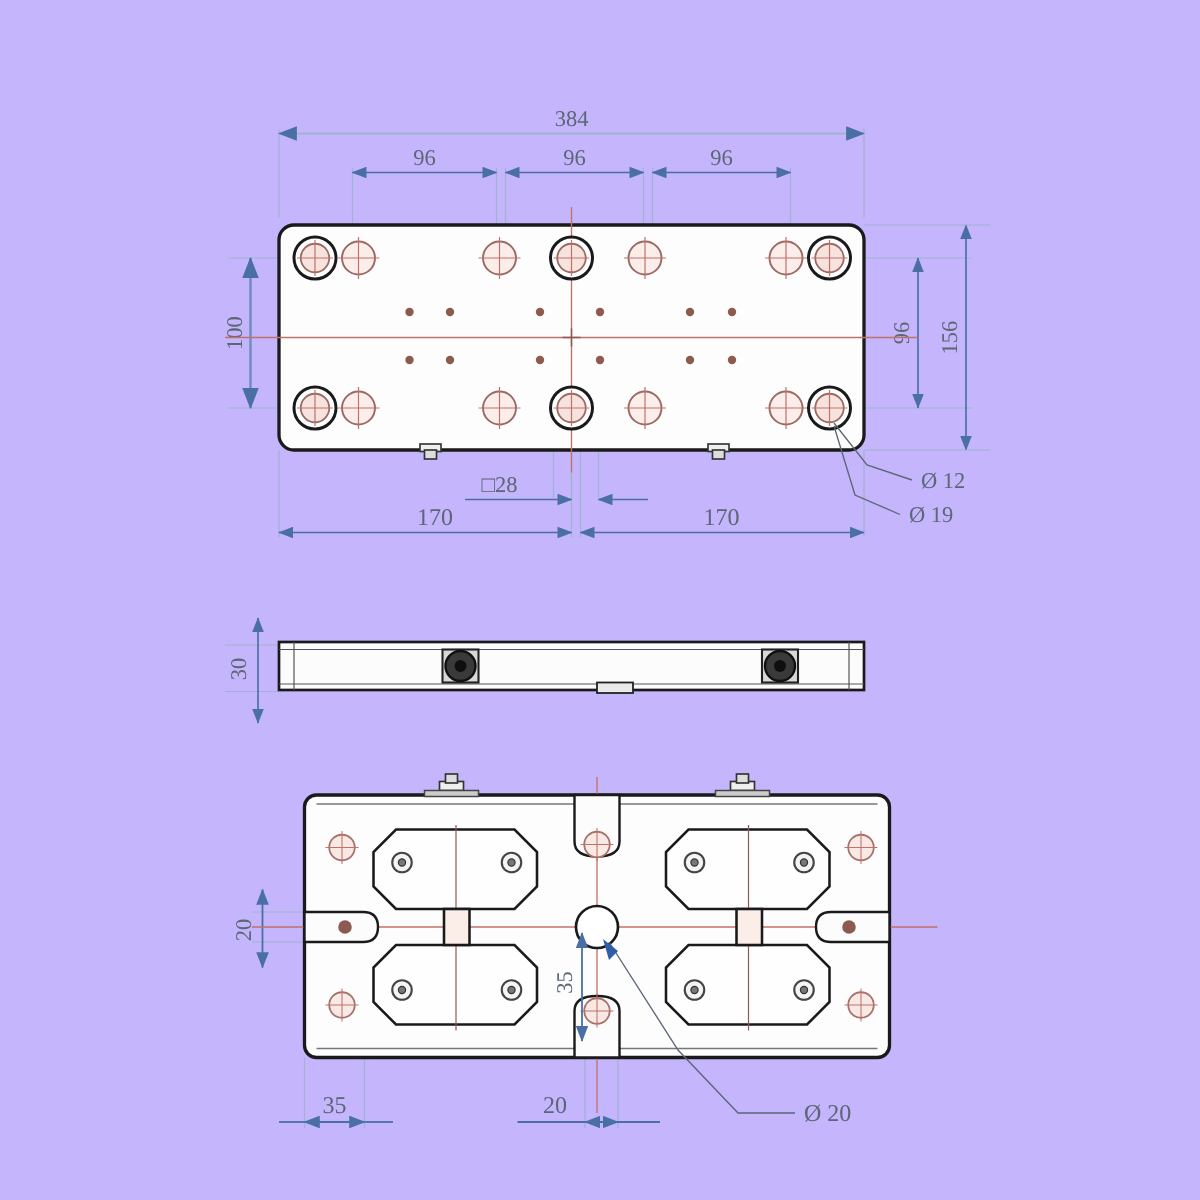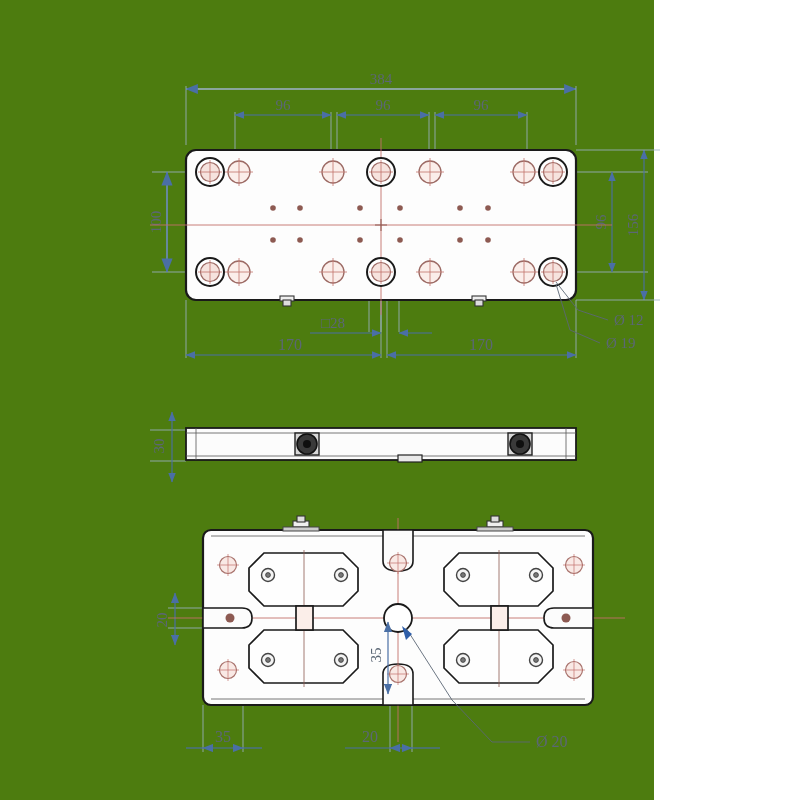--- a/index.html
+++ b/index.html
@@ -1,18 +1,18 @@
 <!DOCTYPE html>
 <html><head>
 <meta charset="utf-8">
 <style>
   html,body{margin:0;padding:0;background:#ffffff;}
   body{width:800px;height:800px;overflow:hidden;
        font-family:"Liberation Serif", serif;}
-  #sheet{position:relative;width:654px;height:800px;background:#4d7c0f;}
+  #sheet{position:relative;width:800px;height:800px;background:#c4b5fd;}
   svg{display:block;}
   text{font-family:"Liberation Serif", serif;fill:#5b6775;}
 </style>
 </head>
 <body>
 
 <div id="sheet">
 <svg width="800" height="800" viewBox="0 0 800 800" xmlns="http://www.w3.org/2000/svg">
 
   <defs>

